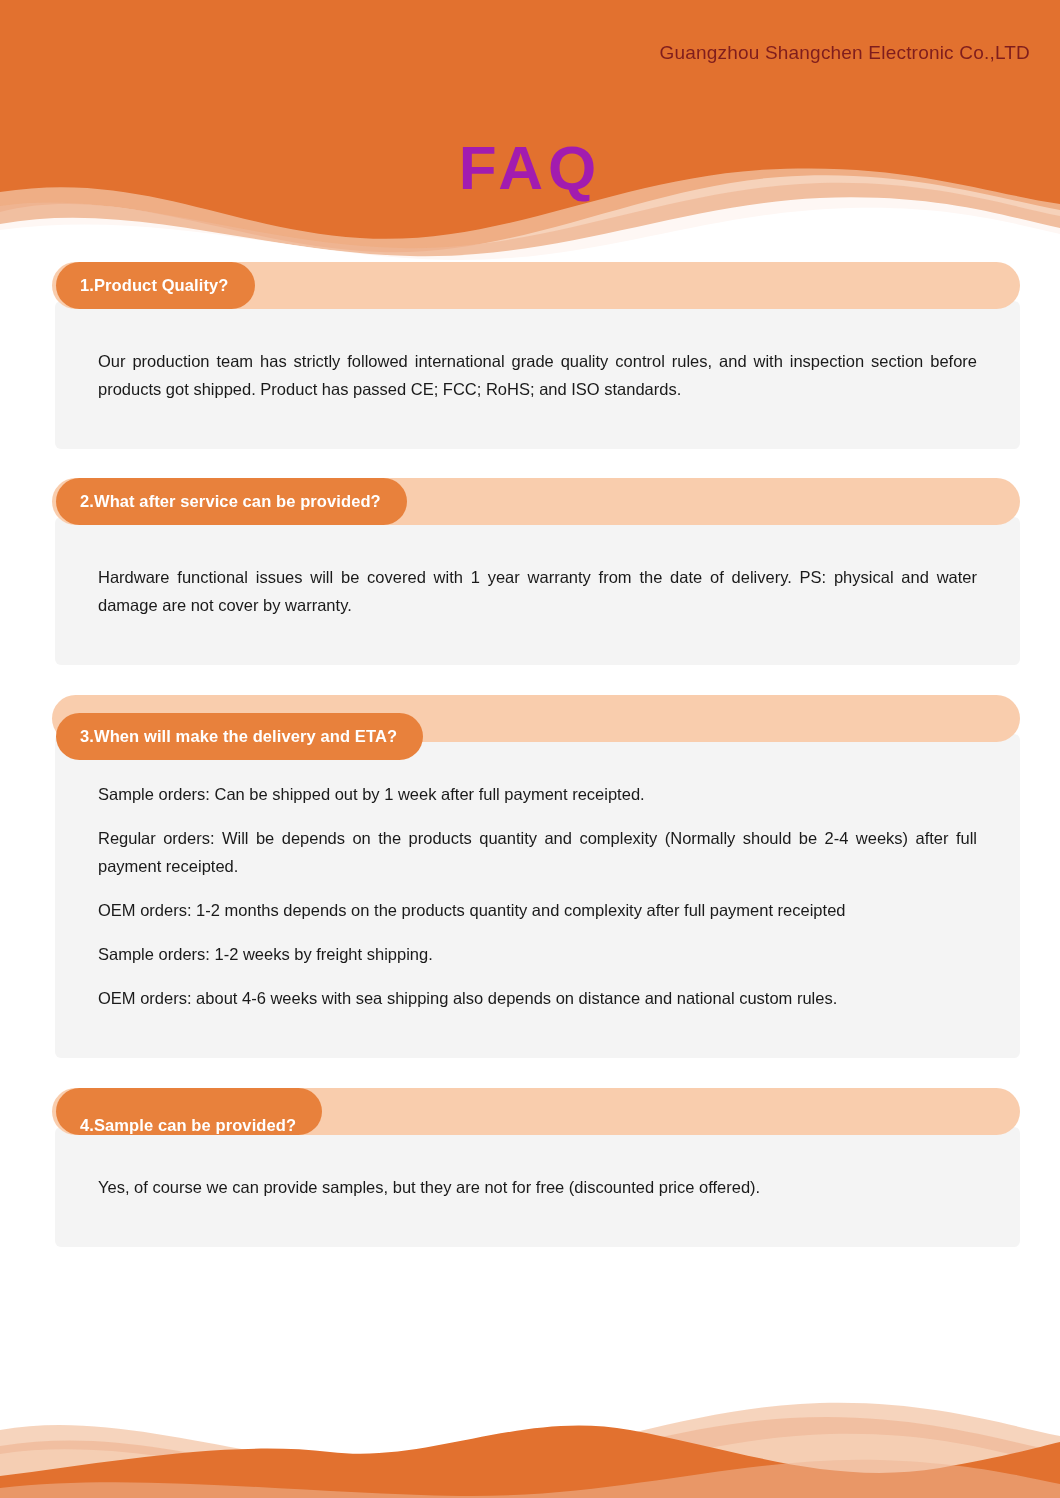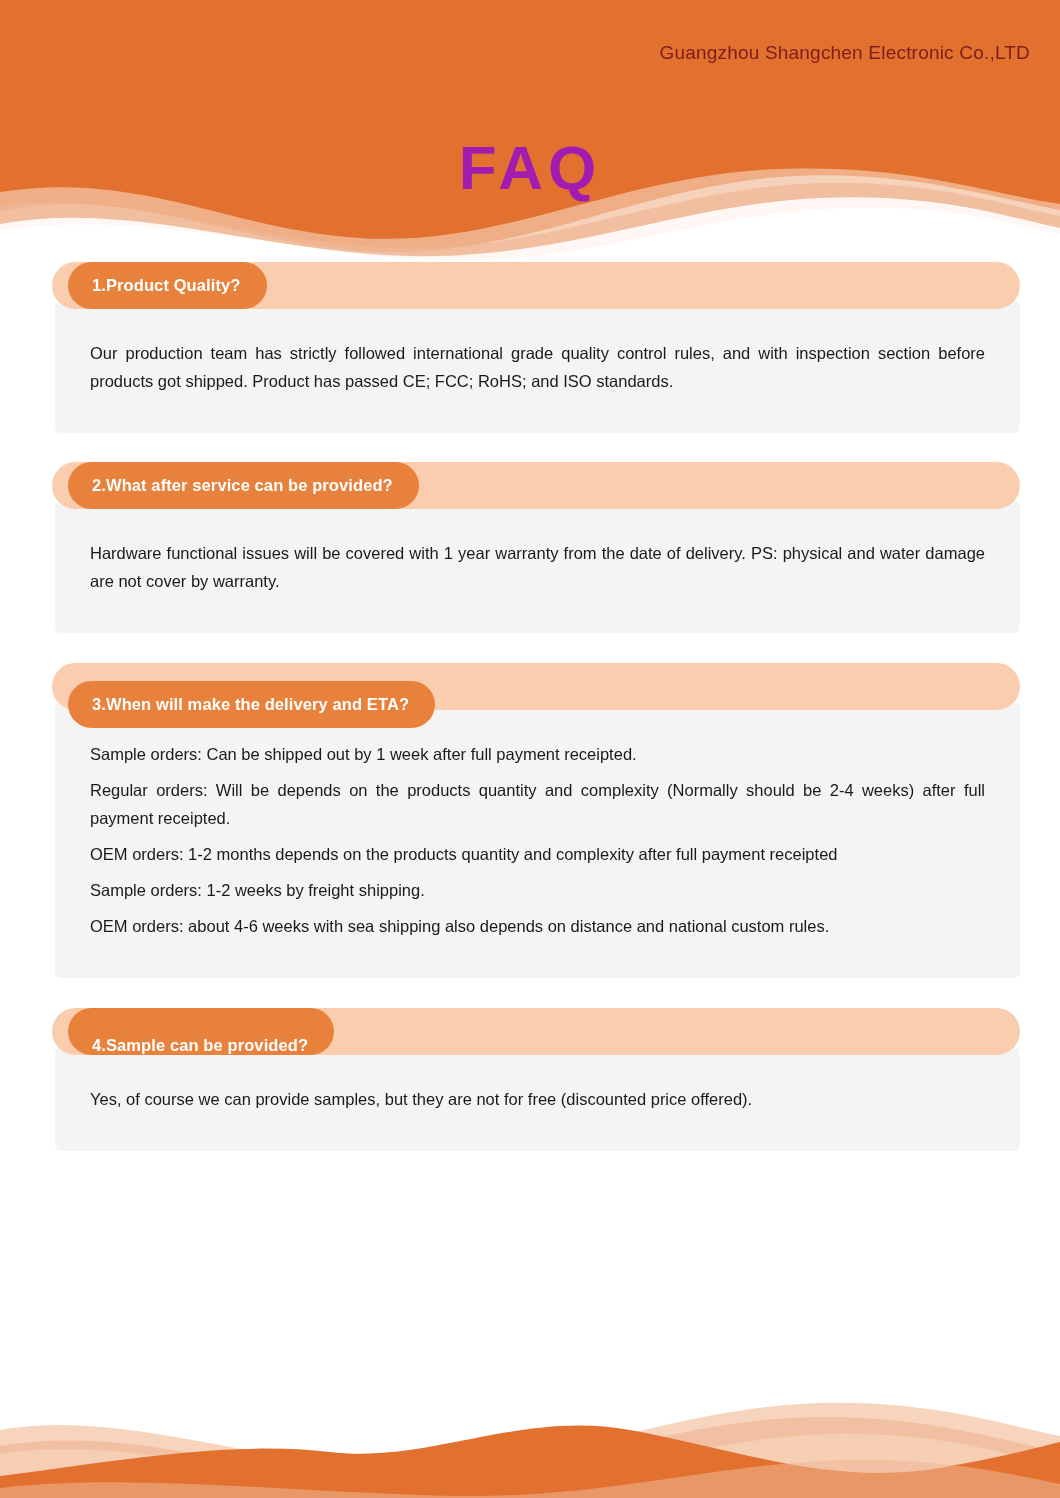--- a/index.html
+++ b/index.html
@@ -85,21 +85,21 @@
     top: 0;
     left: 0;
     right: 0;
     height: 47px;
     background: #F9CDAD;
     border-radius: 24px;
   }
   .q-pill {
     position: absolute;
     top: 0;
-    left: 16px;
+    left: 4px;
     height: 47px;
     background: #E8813C;
     border-radius: 24px;
     display: flex;
     align-items: center;
     padding: 0 26px 0 24px;
     box-sizing: border-box;
   }
   .q-text {
     color: #ffffff;
@@ -115,21 +115,21 @@
     border-radius: 6px;
     padding: 30px 27px 30px 27px;
     box-sizing: border-box;
     z-index: 1;
   }
   .a-line {
     font-size: 16.5px;
     color: #1a1a1a;
     line-height: 28px;
     text-align: justify;
-    margin: 8px;
+    margin: 16px;
   }
   .a-line.bold {
     font-weight: bold;
   }
   .a-line + .a-line {
     margin-top: 0;
   }
   .a-card.justified .a-line {
     text-align: justify;
     text-justify: inter-word;

